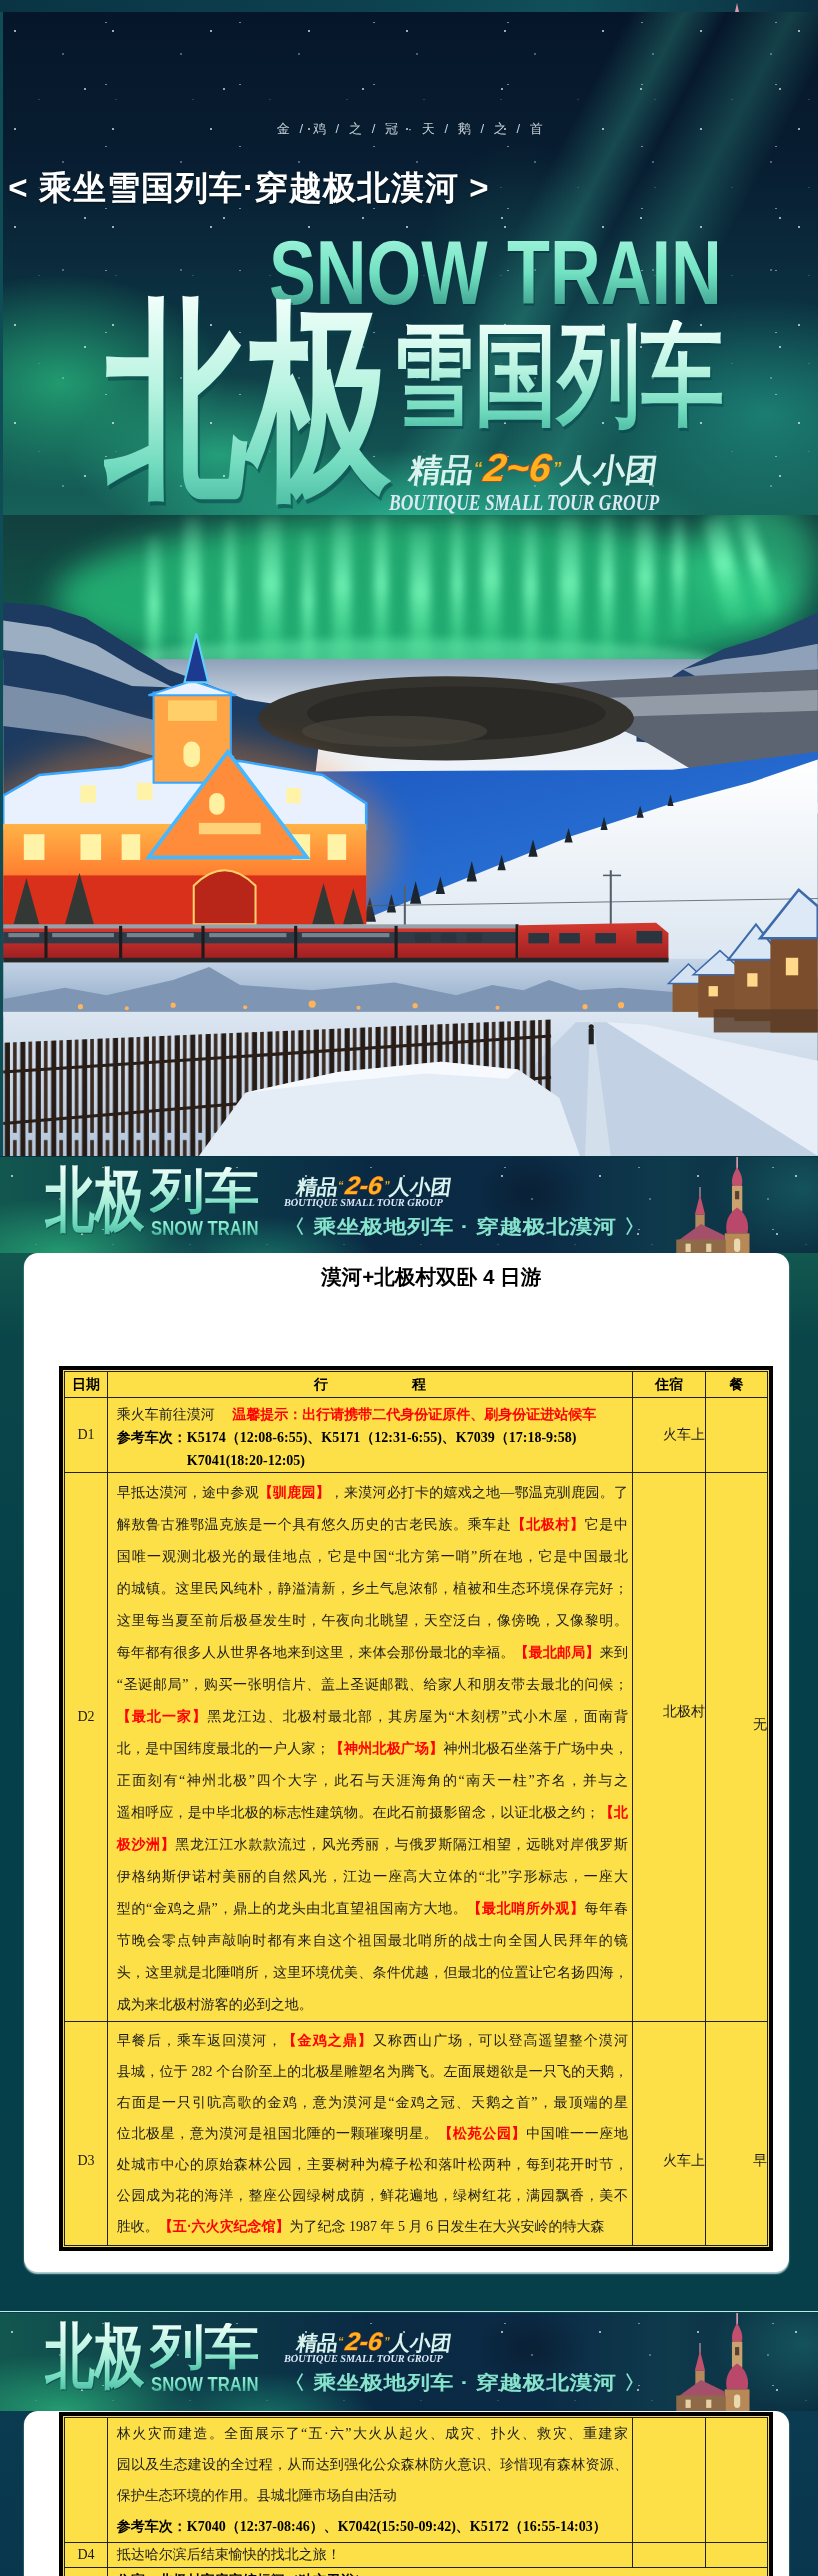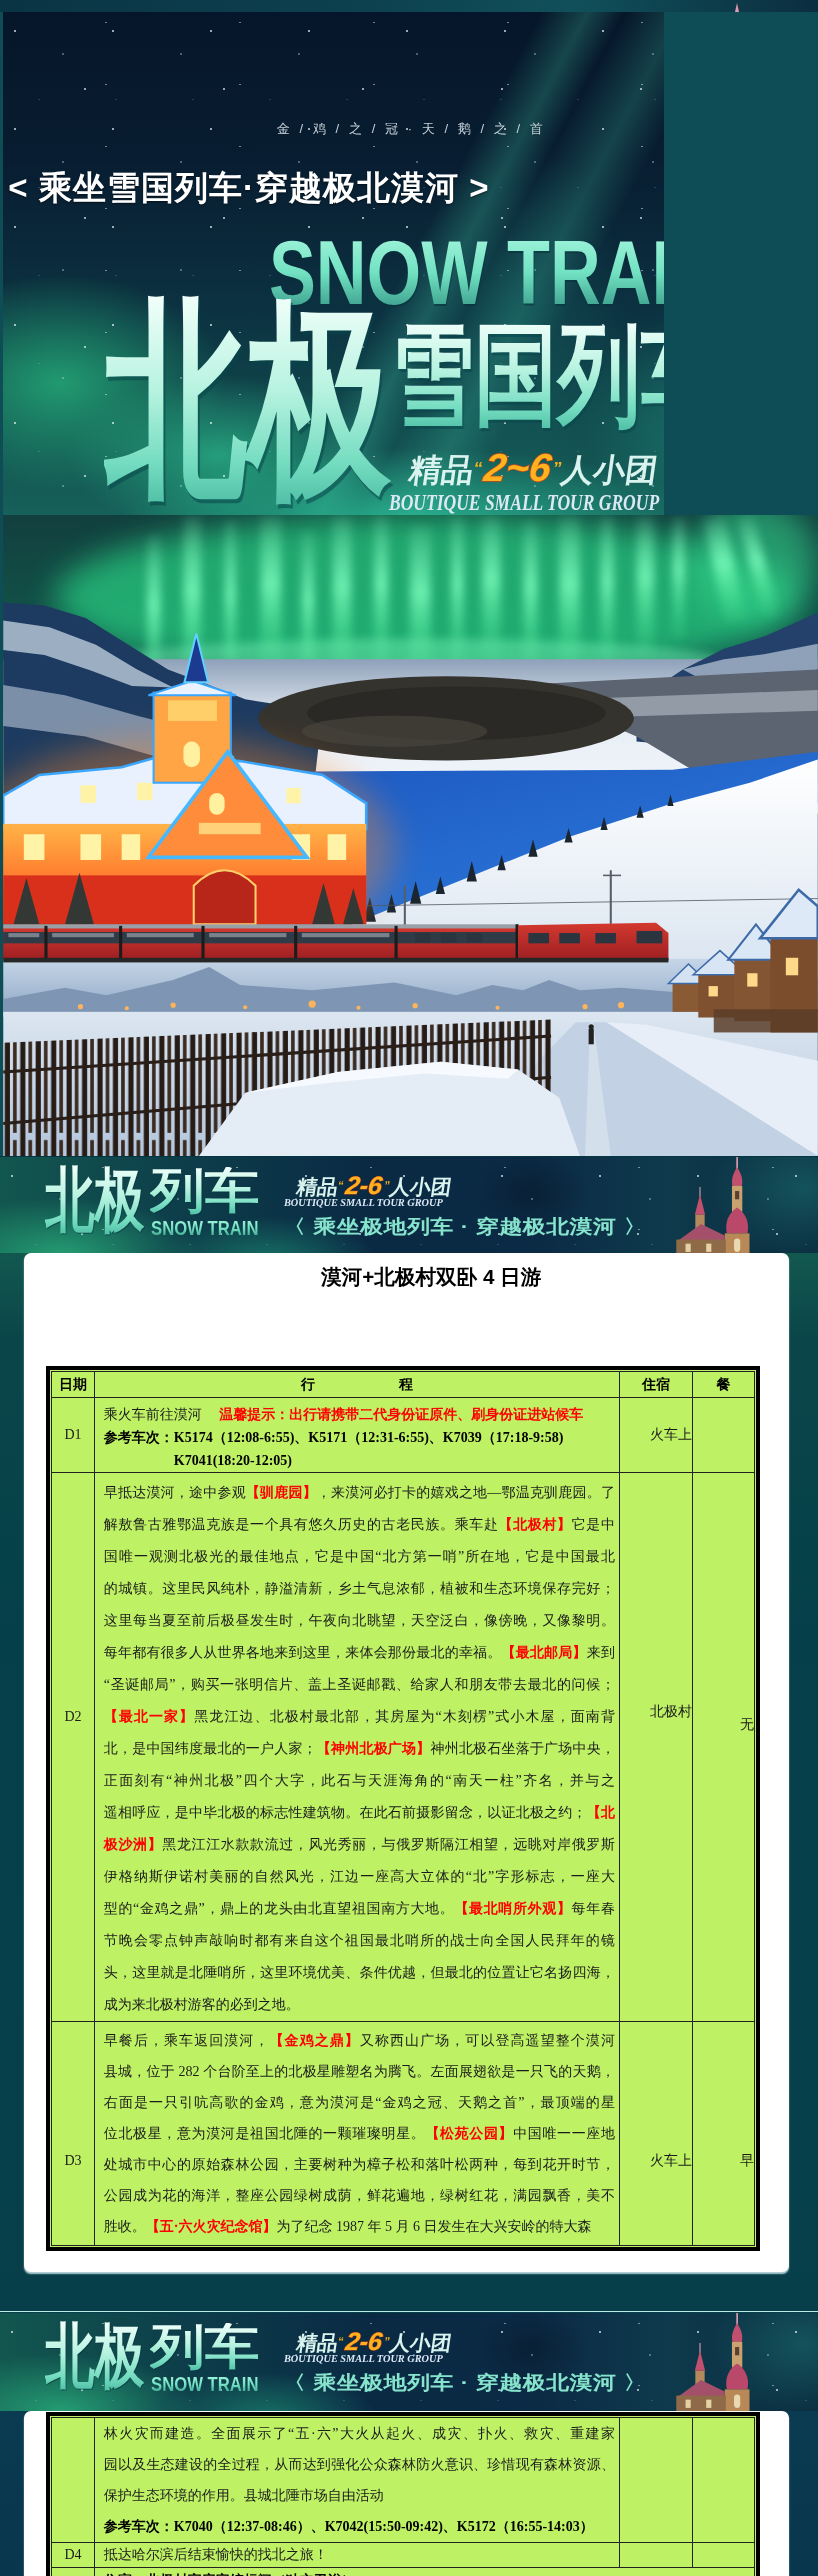--- a/index.html
+++ b/index.html
@@ -14,21 +14,21 @@
   radial-gradient(circle at 36px 88px, rgba(180,220,255,.6) 0 0.5px, transparent 0.8px),
   radial-gradient(circle at 103px 10.3px, rgba(255,255,255,.5) 0 0.5px, transparent 0.9px);
  background-size:98px 98px,118px 108px,139px 129px,77px 88px,134px 62px}
 
 
 #top-strip{left:0;top:0;width:818px;height:12.4px;background:linear-gradient(90deg,#0a3444,#0d4150 45%,#10505a 70%,#0b2e40)}
 #spire-tip{left:735px;top:3.1px;width:0;height:0;border-left:2.6px solid transparent;border-right:2.6px solid transparent;border-bottom:9.3px solid #e29aae}
 
 
 #hero{left:0;top:12.4px;width:818px;height:1144px;overflow:hidden;background:#0e4d55}
-#hero-sky{left:3.1px;top:0;width:661px;height:503px;overflow:hidden;
+#hero-sky{left:3.1px;top:0;width:815px;height:503px;overflow:hidden;
  background:
   radial-gradient(ellipse 237px 155px at 57px 371px, rgba(36,170,118,.85), transparent 70%),
   radial-gradient(ellipse 216px 113px at 216px 443px, rgba(44,190,140,.7), transparent 70%),
   radial-gradient(ellipse 268px 165px at 762px 402px, rgba(34,160,140,.6), transparent 70%),
   radial-gradient(ellipse 422px 108px at 412px 513px, rgba(44,190,150,.85), transparent 70%),
   radial-gradient(ellipse 155px 258px at 515px 309px, rgba(30,120,110,.35), transparent 70%),
   linear-gradient(118deg, transparent 58%, rgba(70,210,175,.25) 63%, transparent 67%, rgba(70,210,175,.22) 73%, transparent 78%),
   linear-gradient(180deg,#06162a 0%,#081d31 30%,#0c3442 62%,#166159 100%)}
 #hero-collage{left:3.1px;top:503px}
 .mint-text{background:linear-gradient(180deg,#f2fffb 0%,#b7f3e0 45%,#74dcc0 80%,#4fbfa5 100%);-webkit-background-clip:text;background-clip:text;color:transparent}
@@ -62,27 +62,27 @@
 .bn-slogan{left:279px;top:60px;font-size:19px;line-height:19px;font-weight:bold;color:#86e3cc;transform:scaleX(1.2);transform-origin:0 0;white-space:nowrap;letter-spacing:0.5px}
 .bn-slogan span{margin:0 3.1px}
 
 
 #sec1{left:0;top:1253px;width:818px;height:1060px;background:linear-gradient(180deg,#12584f 0%,#0a4649 8%,#05404a 35%,#063f49 100%)}
 #sec1-line{left:0;top:1058px;width:818px;height:1px;background:#bdece7}
 #sec2{left:0;top:2411px;width:818px;height:1057px;
  background:
   radial-gradient(ellipse 67px 361px at 0 541px, rgba(70,110,145,.75), transparent 70%),
   linear-gradient(180deg,#0a3b50 0%,#06304a 35%,#033347 60%,#033a45 85%,#02363f 100%)}
-.card{left:24px;top:0;width:765px;background:#fff;border-radius:7px;box-shadow:0 2.1px 1.5px -0.5px rgba(200,225,228,.9)}
+.card{left:24px;top:0;width:765px;background:#fff;border-radius:14px;box-shadow:0 2.1px 1.5px -0.5px rgba(200,225,228,.9)}
 #card1{height:1019px}
 #card2{height:1017px}
 .card-title{left:297px;top:11.3px;font-size:20.6px;line-height:25px;font-weight:bold;color:#000;white-space:nowrap}
 
 
-.tbl-wrap{left:22px;width:714px;border:4.1px solid #000;padding:1px;background:#bef264}
+.tbl-wrap{left:35px;width:714px;border:4.1px solid #000;padding:1px;background:#fde047}
 .tbl-wrap table{width:703px;border-collapse:collapse;table-layout:fixed}
 .tbl-wrap td,.tbl-wrap th{border:0.5px solid #222;padding:0;vertical-align:top;font-size:14px;color:#1b1b1b}
 .tbl-wrap tr+tr>td{border-top:1px solid #555}
 .tbl-wrap th{font-weight:bold;vertical-align:middle;text-align:center;color:#000;white-space:pre}
 .mid{vertical-align:middle !important}
 .c-day{text-align:center;font-family:Liberation Serif, serif;line-height:15.5px}
 .c-txt{padding-left:8.8px !important;padding-right:4.1px !important;font-family:"Liberation Serif","DejaVu Serif",serif}
 .c-side{text-align:right;line-height:15.5px}
 .c-label{text-align:center;font-weight:bold;color:#000 !important}
 .line{white-space:nowrap}

